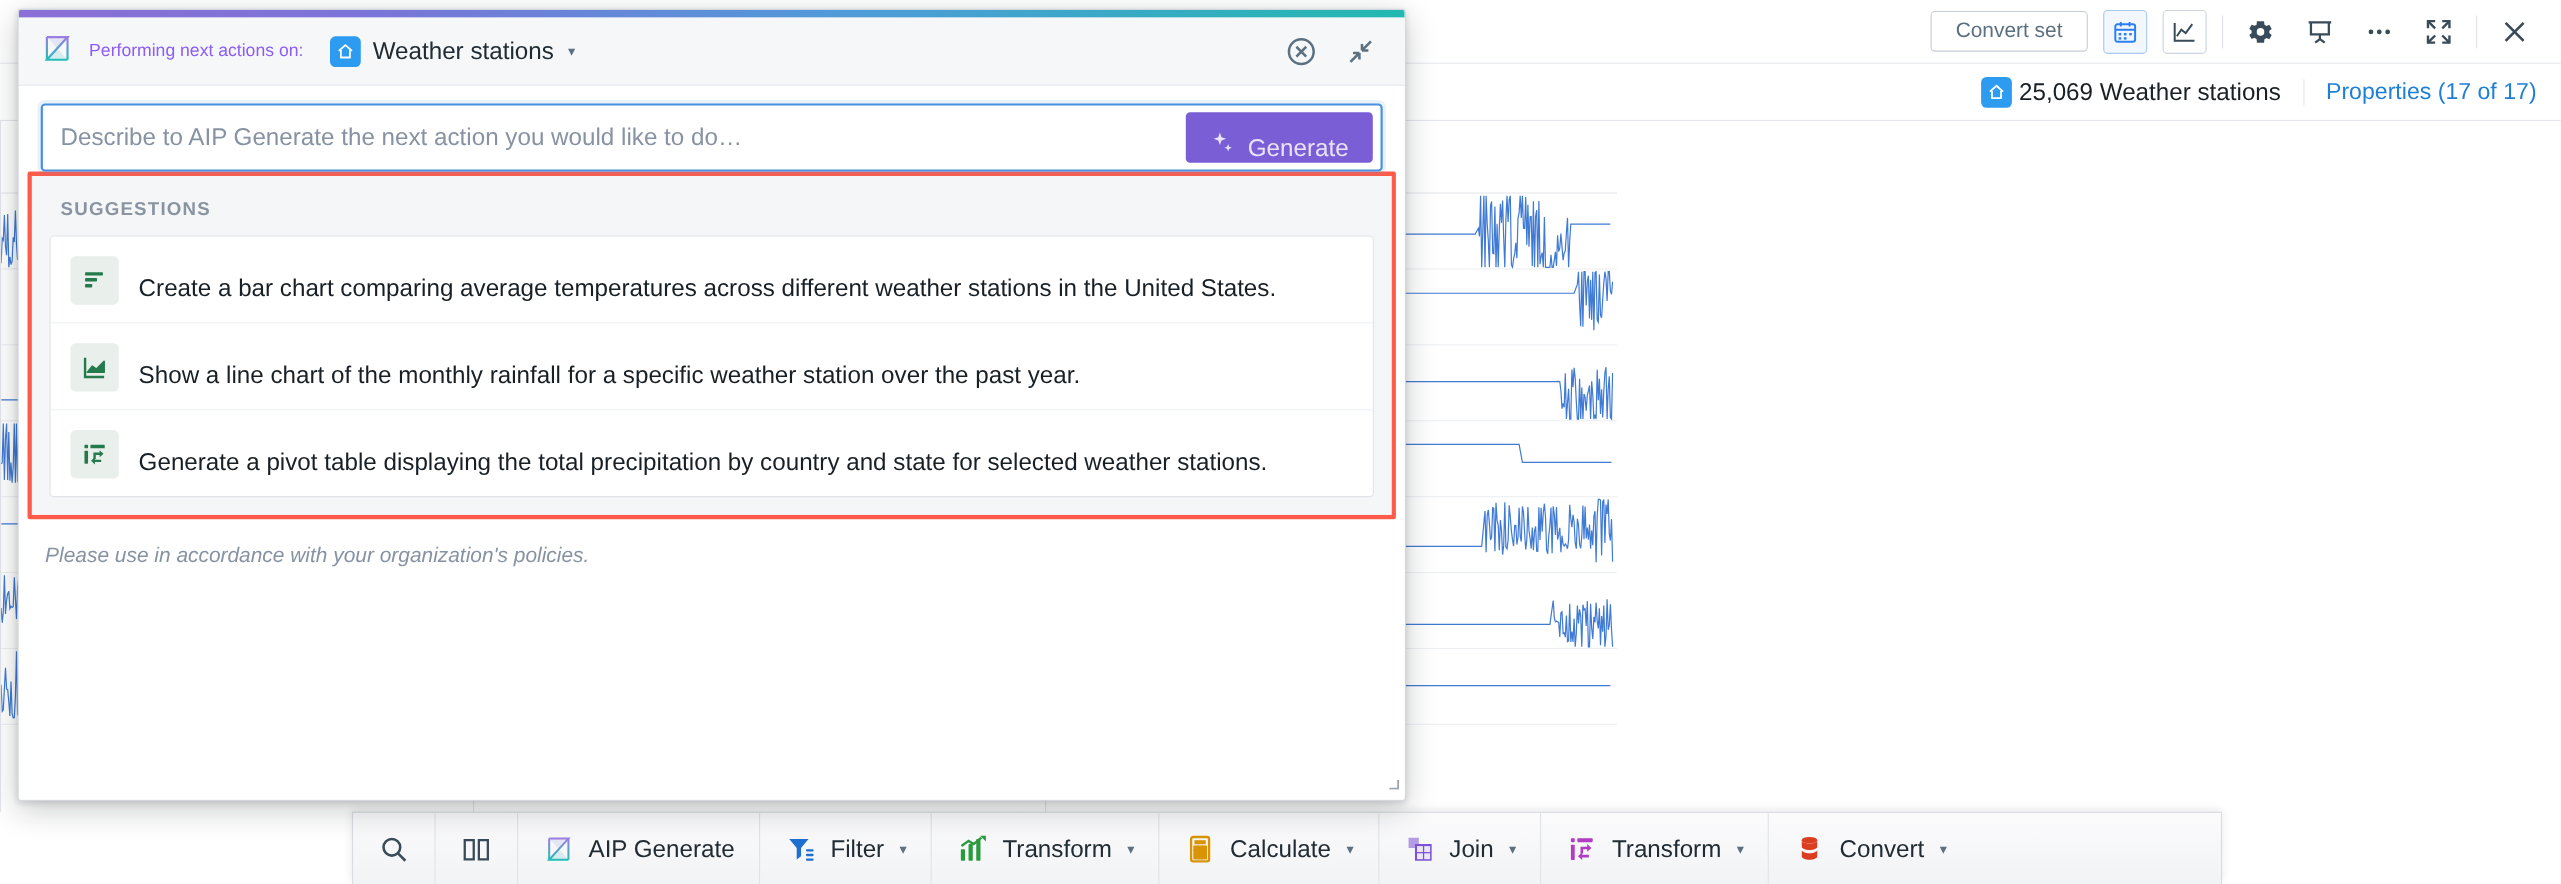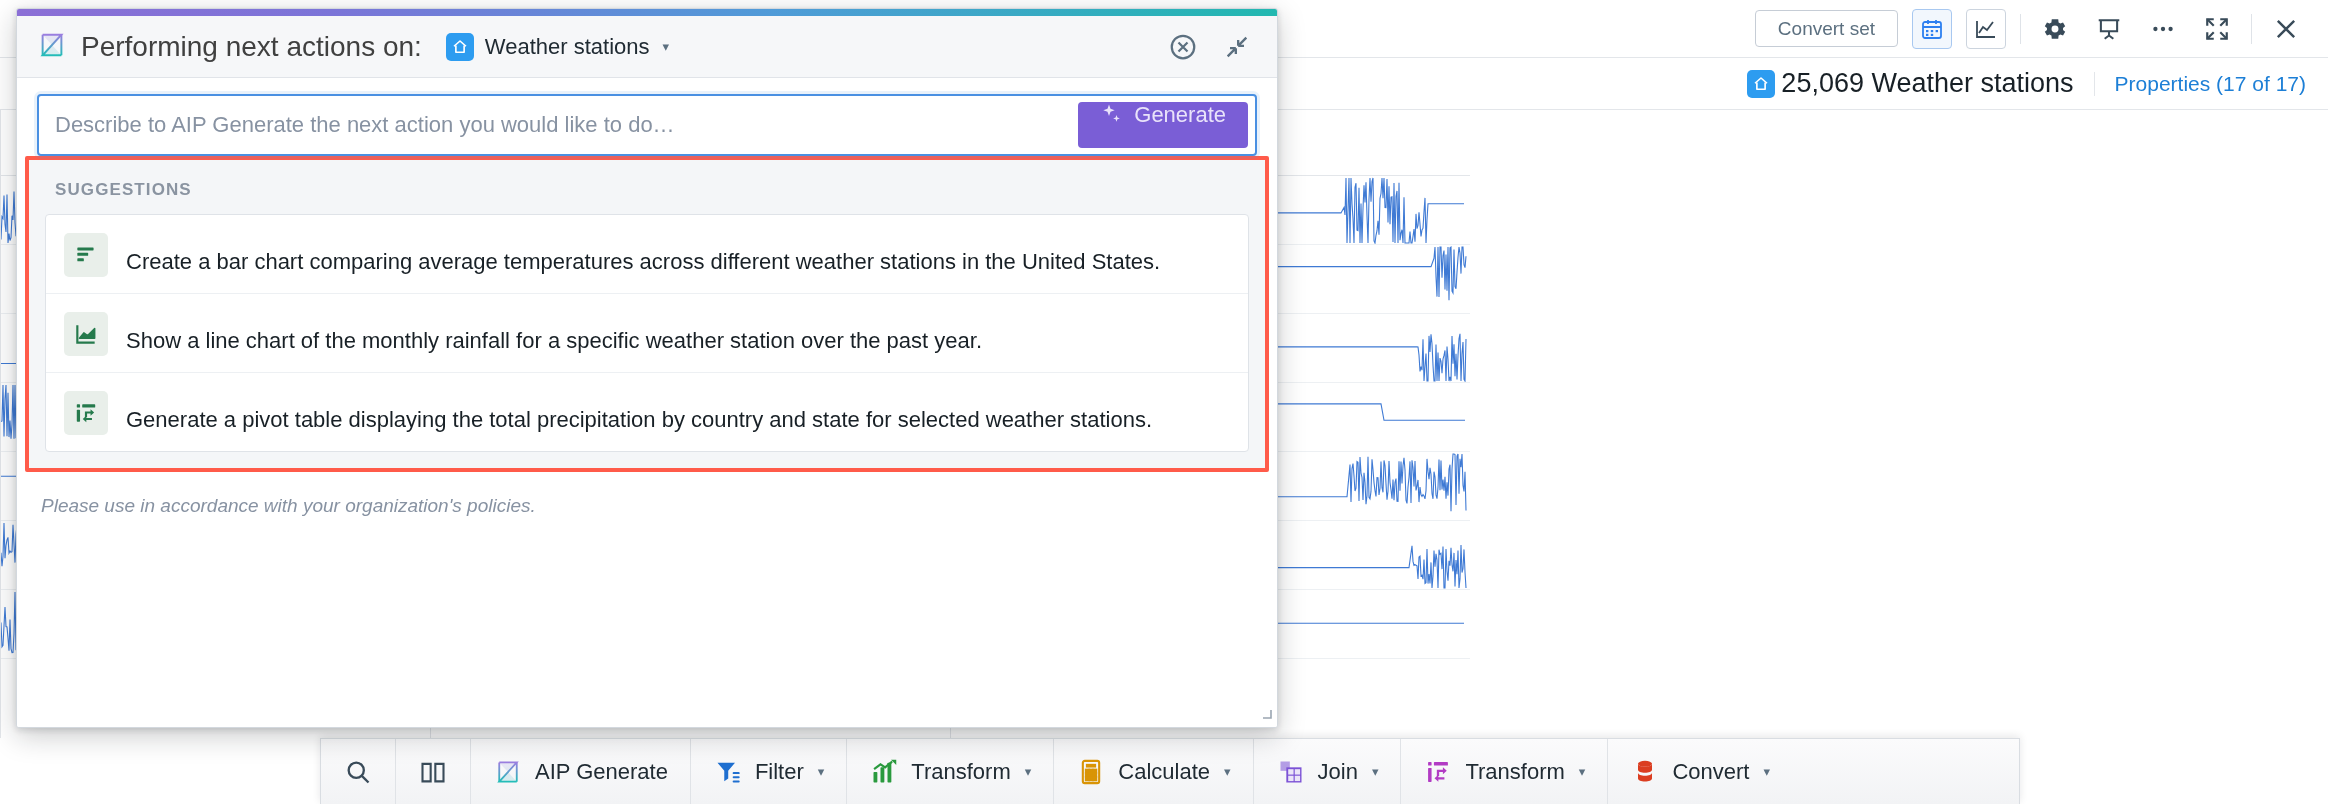--- a/index.html
+++ b/index.html
@@ -29,21 +29,21 @@
   }
   .tb-icon.boxed { border:1px solid #ccd4de; }
   .tb-icon.boxed.active { border:1px solid #a8c8f0; background:#f2f7fd; }
   .tb-sep { width:1px; height:30px; background:#dfe3e8; }
 
   .app-subbar {
     position:absolute; left:0; top:58px; right:0; height:52px;
     background:#ffffff; border-bottom:1px solid #e3e6ea;
     display:flex; align-items:center; justify-content:flex-end; padding-right:22px;
   }
-  .objcount { display:flex; align-items:center; gap:6px; font-size:27px; color:#182026; padding-right:20px; }
+  .objcount { display:flex; align-items:center; gap:6px; font-size:22px; color:#182026; padding-right:20px; }
   .house-badge {
     width:28px; height:28px; border-radius:5px; background:#2d9cf0;
     display:flex; align-items:center; justify-content:center; flex:none;
   }
   .props-link { font-size:21px; color:#1d7fd6; padding-left:20px; border-left:1px solid #e3e6ea; }
 
   
   .grid { position:absolute; left:0; top:110px; right:0; bottom:66px; display:flex; }
   .gcol { border-left:1px solid #e3e6ea; position:relative; }
   .gcol-head { height:66px; padding:12px 16px 0 16px; background:#fff; border-bottom:1px solid #e3e6ea; }
@@ -73,41 +73,41 @@
     position:absolute; left:16px; top:8px; width:1262px; height:720px;
     background:#ffffff; border:1px solid #d3d8de; border-radius:3px;
     box-shadow:0 8px 28px rgba(16,22,26,.22), 0 2px 6px rgba(16,22,26,.14);
     display:flex; flex-direction:column; overflow:hidden;
   }
   .aip-accent { height:7px; background:linear-gradient(90deg,#8b6fd6 0%,#7b74d8 25%,#4f9bd8 60%,#22b8b0 100%); }
   .aip-head {
     height:62px; background:#f6f7f9; border-bottom:1px solid #e1e4e9;
     display:flex; align-items:center; padding:0 20px; gap:14px;
   }
-  .aip-head-title { font-size:28px; color:#404040; }
+  .aip-head-title { font-size:16px; color:#8b5cf6; }
   .obj-chip { display:flex; align-items:center; gap:11px; margin-left:10px; }
   .obj-chip-name { font-size:22px; color:#202b33; }
   .head-spacer { flex:1; }
   .head-btn { width:40px; height:40px; display:flex; align-items:center; justify-content:center; color:#5c7080; }
 
   .aip-body { flex:1; display:flex; flex-direction:column; background:#fff; }
   .prompt-row { padding:16px 20px 0 20px; }
   .prompt-box {
     position:relative; border:2px solid #4a90e2; border-radius:4px;
     height:62px; display:flex; align-items:center; background:#fff;
     box-shadow:0 0 0 3px rgba(74,144,226,.12);
   }
   .prompt-input {
     flex:1; border:none; outline:none; background:transparent;
     font-family:"Liberation Sans", sans-serif; font-size:22px; color:#5c7080;
     padding:0 16px;
   }
   .prompt-input::placeholder { color:#8792a2; }
   .gen-btn {
-    display:flex; align-items:flex-start; gap:10px;
+    display:flex; align-items:flex-end; gap:10px;
     background:#7a5ed6; color:#e9e3fa; border:none; border-radius:4px;
     font-family:"Liberation Sans", sans-serif; font-size:22px;
     height:46px; padding:0 22px; margin-right:7px;
   }
 
   .beta-row { display:flex; align-items:center; gap:14px; padding:16px 22px 14px 22px; }
   .beta-badge { background:#eeeafb; color:#6c58c4; font-size:18px; padding:4px 10px; border-radius:3px; }
   .beta-text { font-size:20px; color:#6b7686; }
 
   .sugg-outline { margin:0 8px; border:4px solid #ff5b4a; border-radius:2px; flex:none; }

